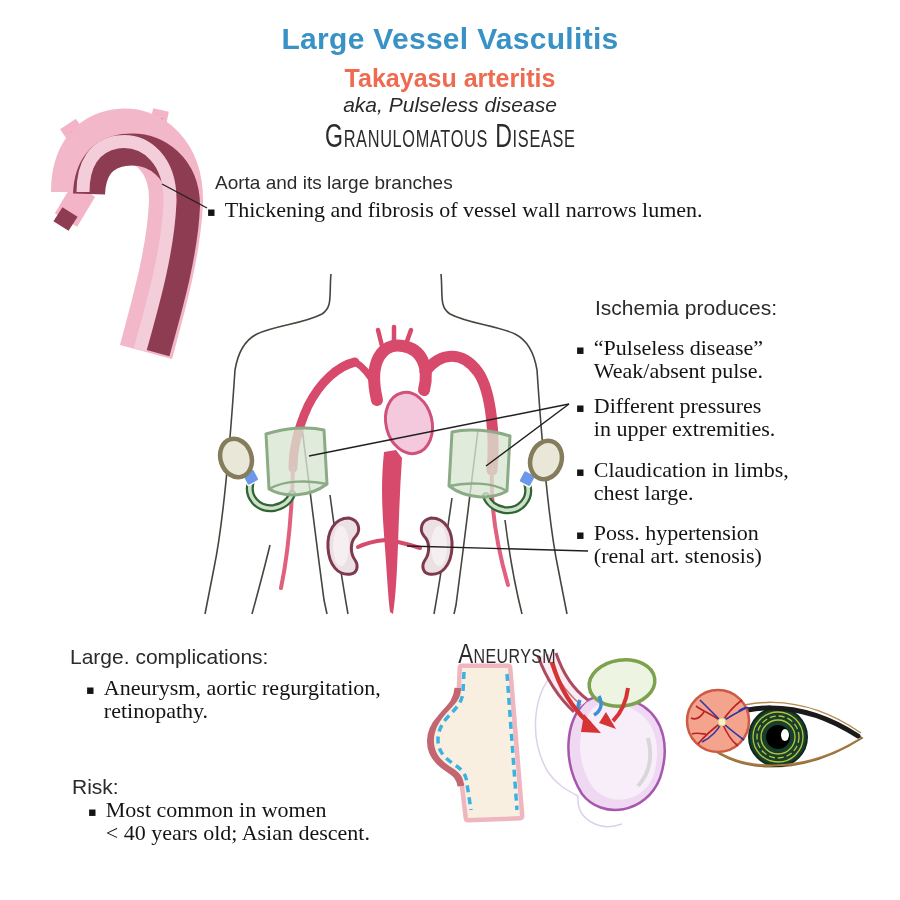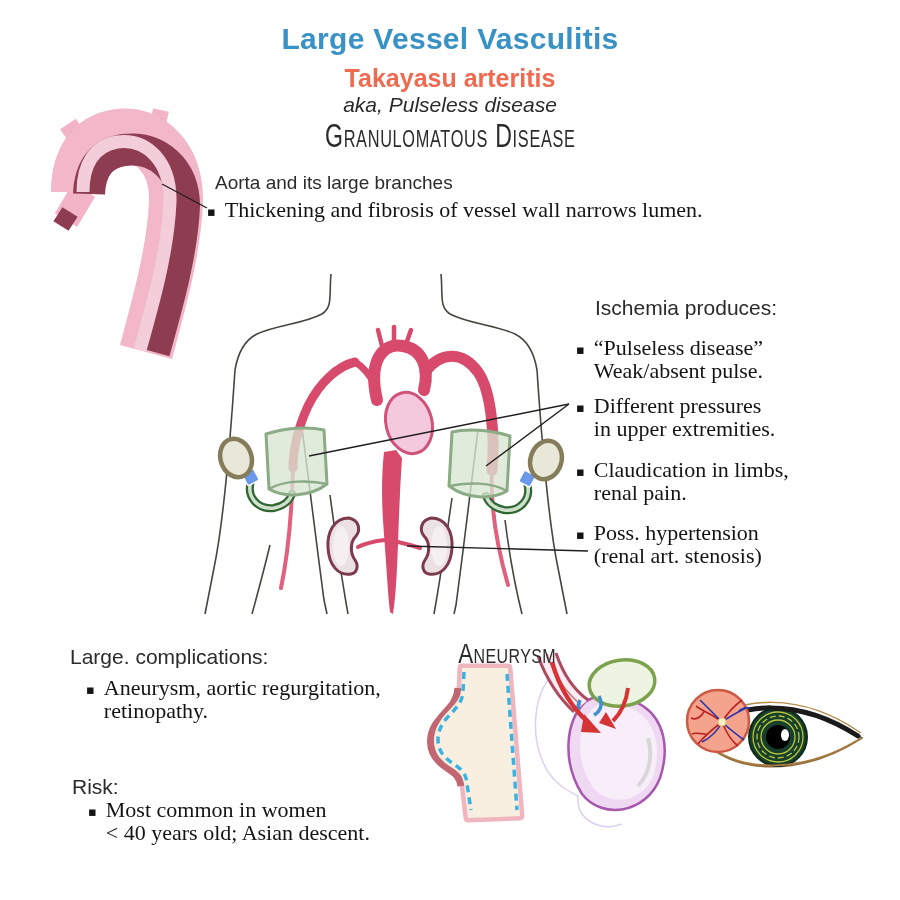--- a/index.html
+++ b/index.html
@@ -182,21 +182,21 @@
 Weak/absent pulse.</span>
   </div>
   <div class="abs bullet" style="left:576px;top:394px;">
     <span class="marker">▪</span>
     <span class="btext">Different pressures
 in upper extremities.</span>
   </div>
   <div class="abs bullet" style="left:576px;top:458px;">
     <span class="marker">▪</span>
     <span class="btext">Claudication in limbs,
-renal pain.</span>
+chest large.</span>
   </div>
   <div class="abs bullet" style="left:576px;top:521px;">
     <span class="marker">▪</span>
     <span class="btext">Poss. hypertension
 (renal art. stenosis)</span>
   </div>
 
   <div class="abs heading" style="left:70px;top:645px;">Large. complications:</div>
   <div class="abs bullet" style="left:86px;top:676px;">
     <span class="marker">▪</span>

